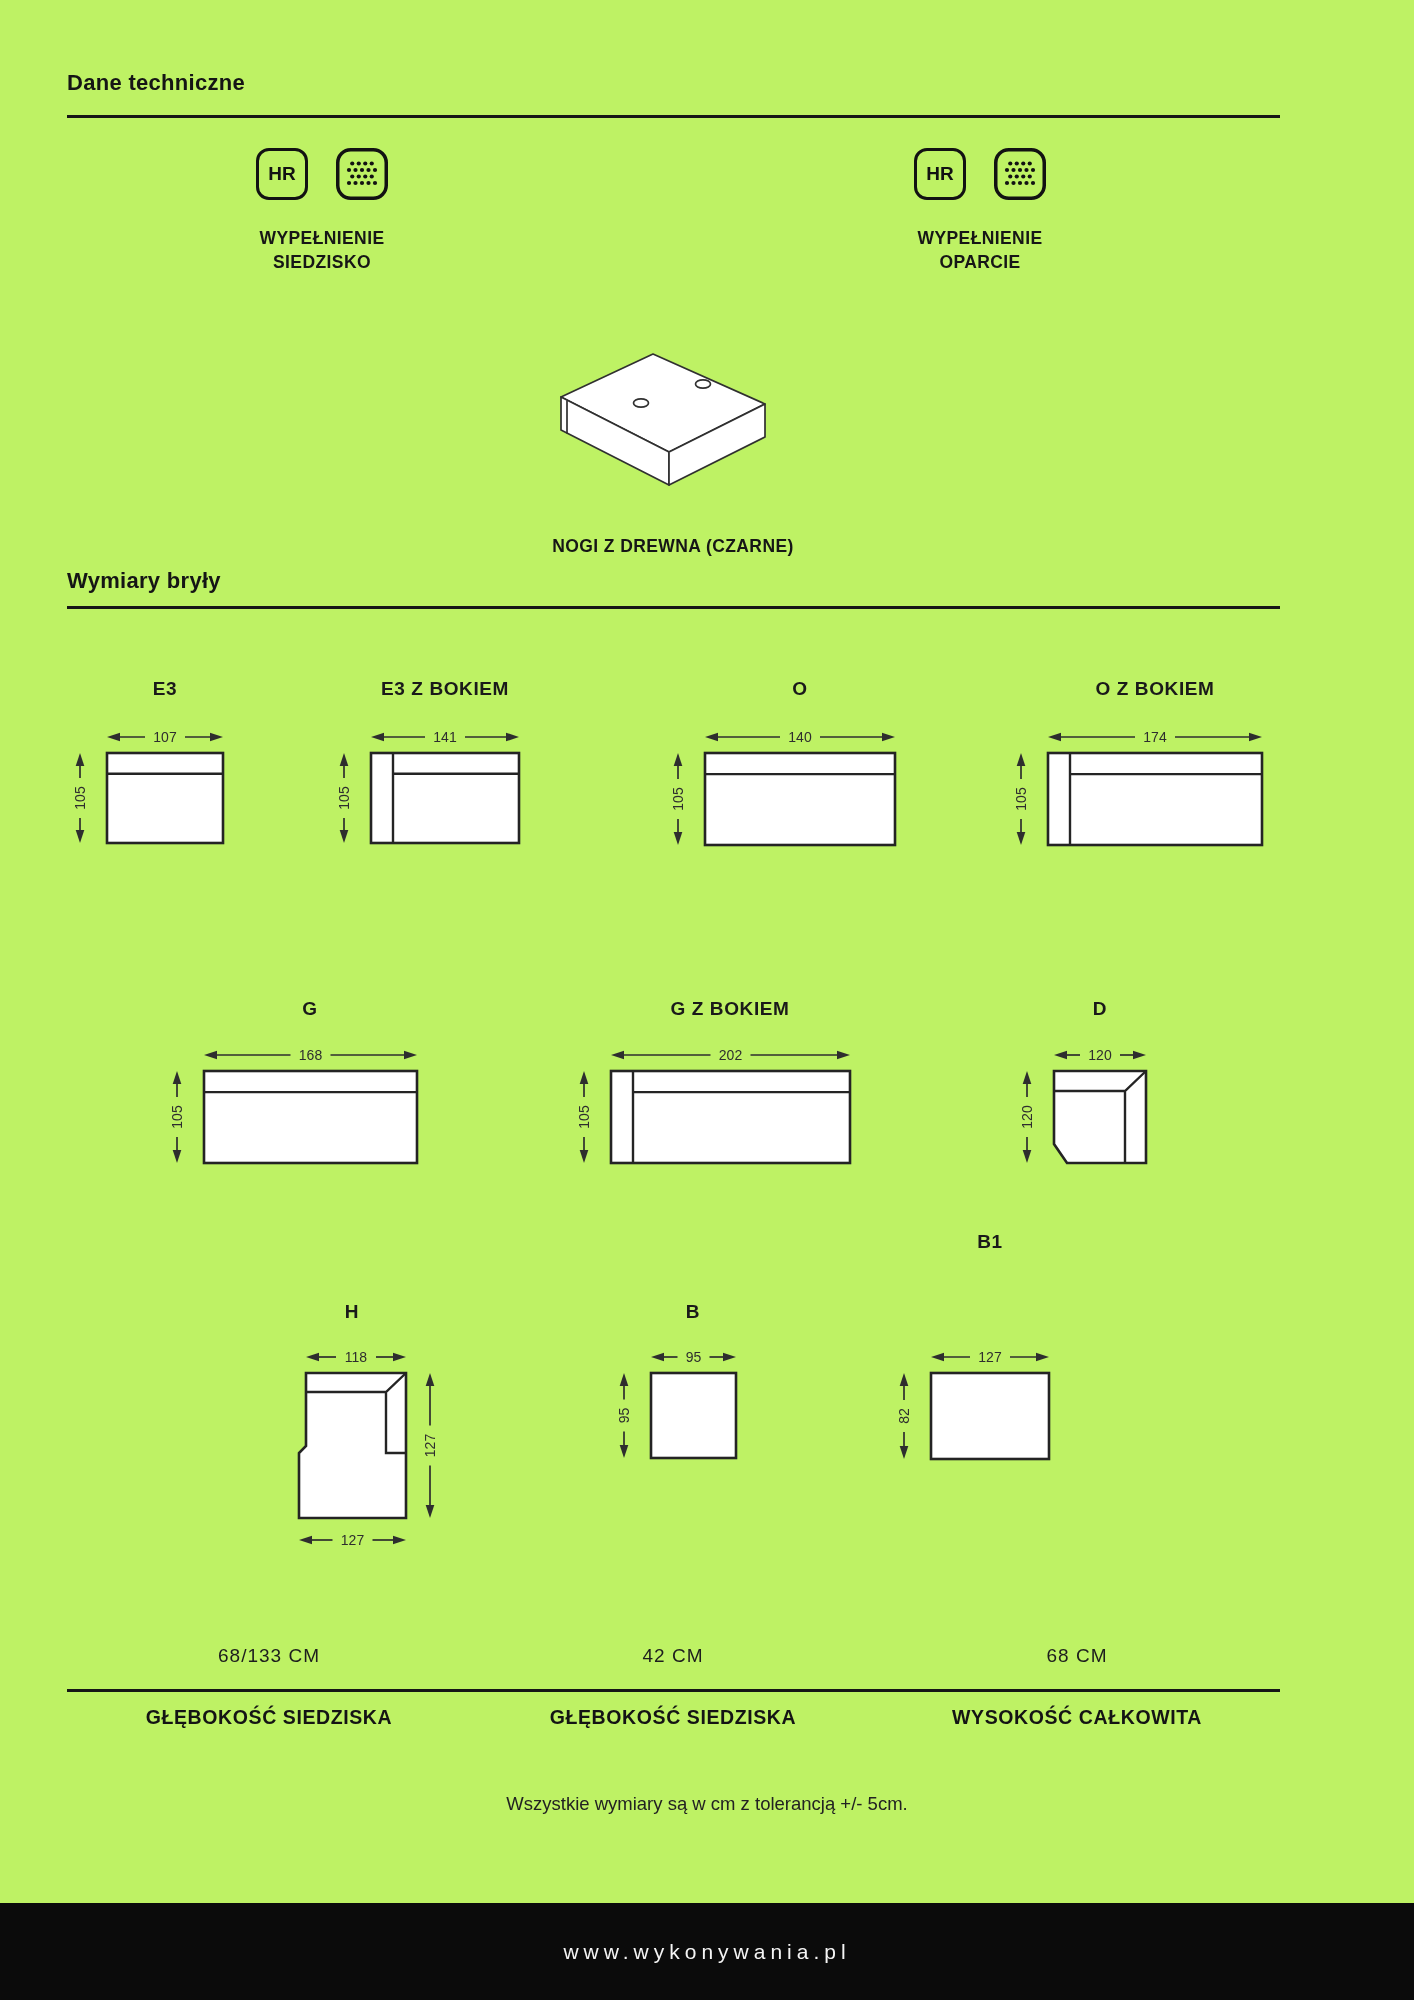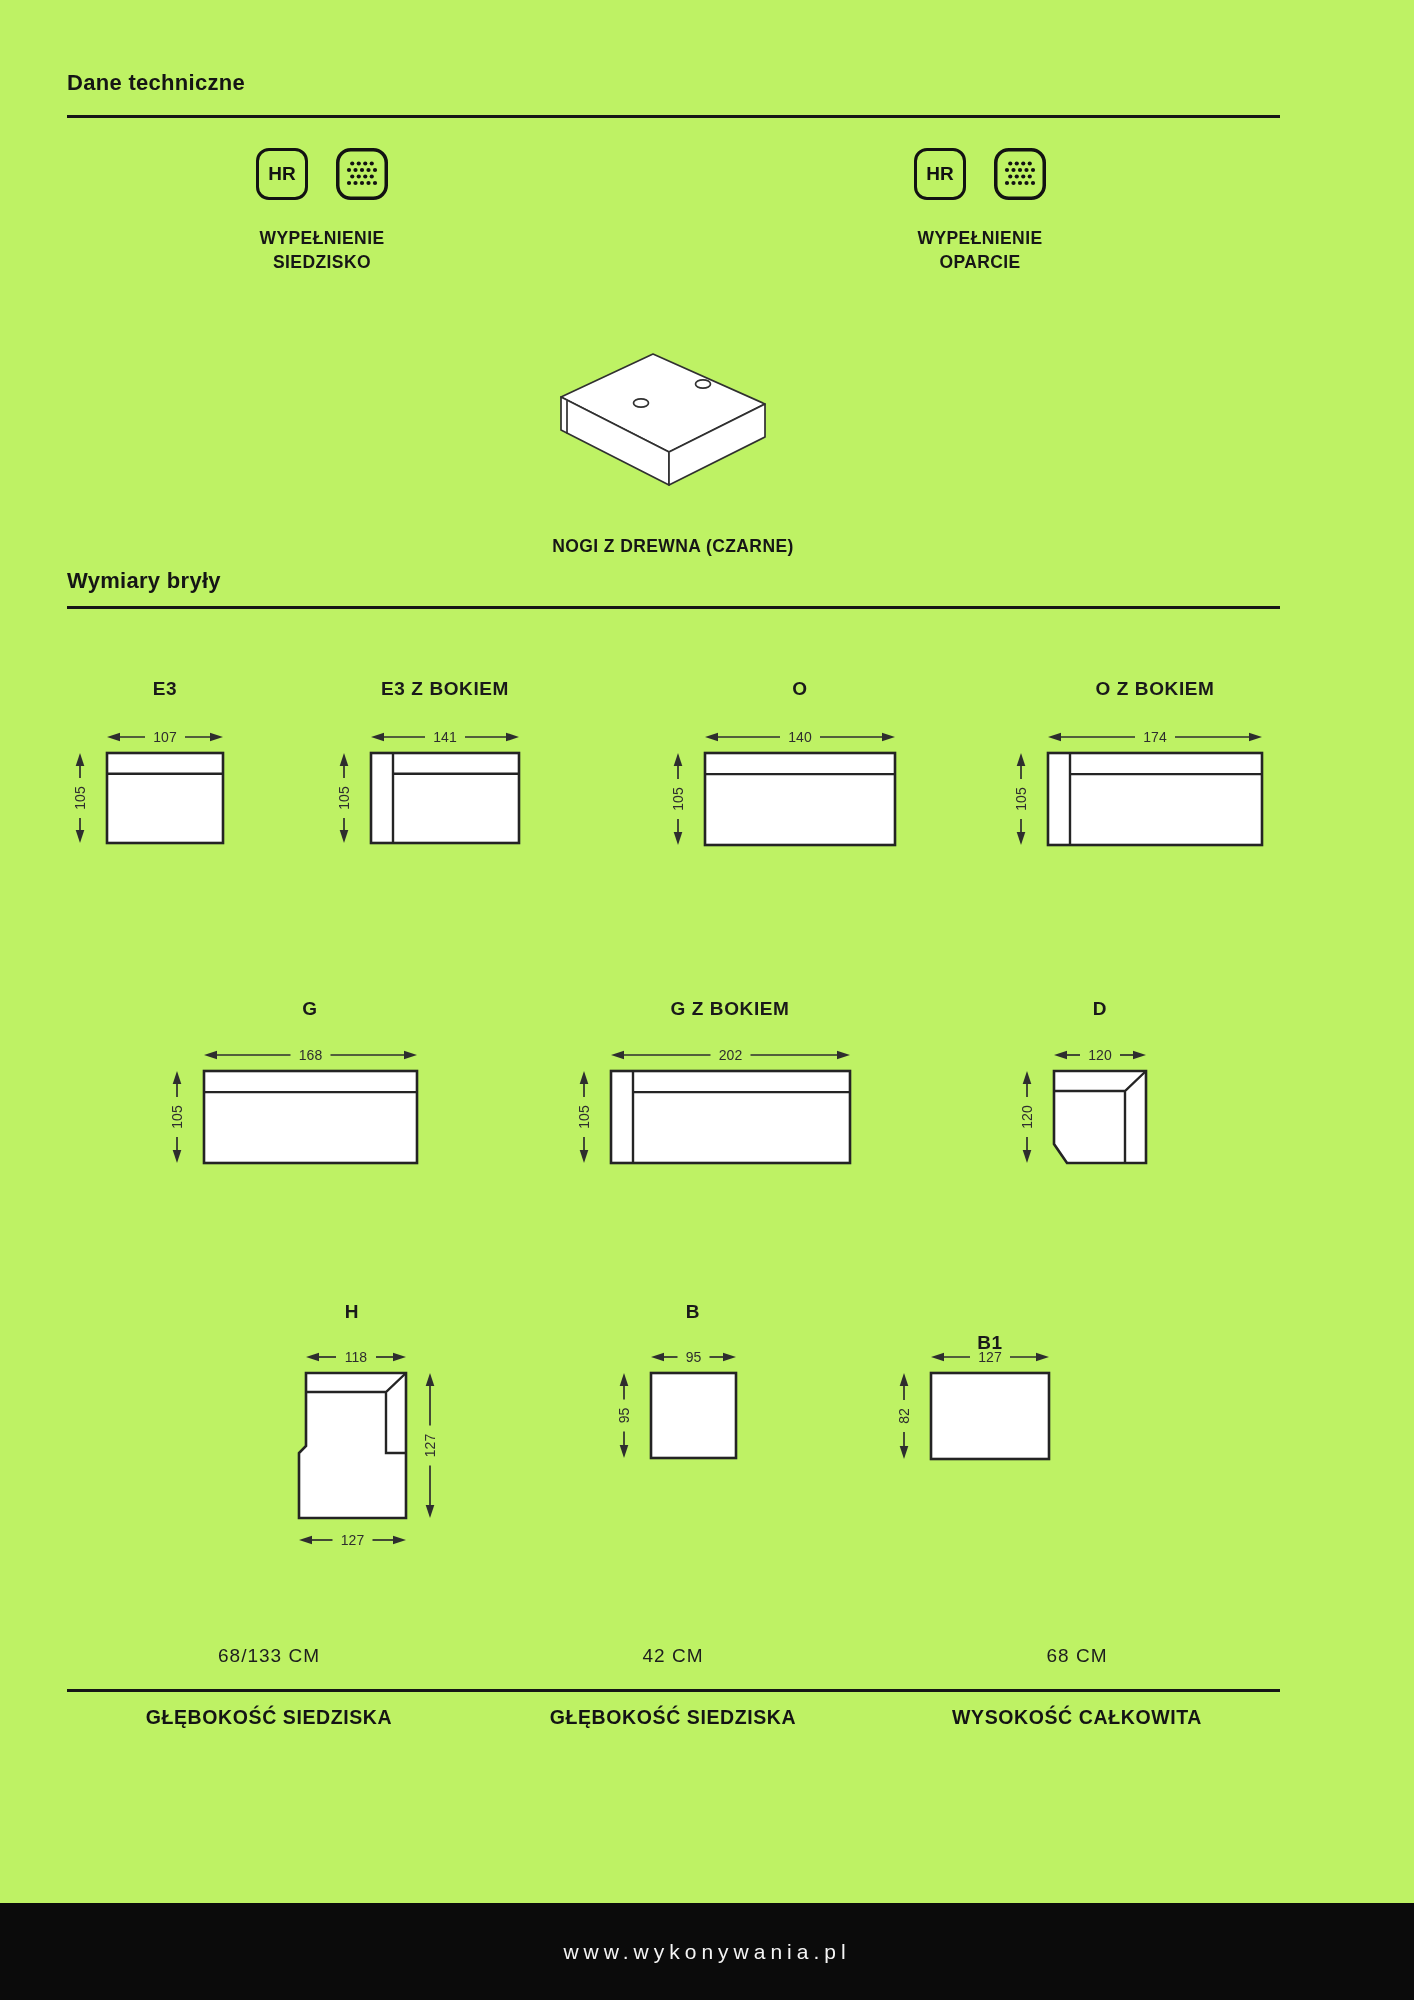--- a/index.html
+++ b/index.html
@@ -295,21 +295,21 @@
           <polygon class="dimhead" points="44,10 57,5.7 57,14.3"></polygon>
           <polygon class="dimhead" points="129,10 116,5.7 116,14.3"></polygon>
           <text class="dimtext" x="86.5" y="15" text-anchor="middle">95</text>
           <line class="dim" x1="17" y1="29" x2="17" y2="52.5"></line>
           <line class="dim" x1="17" y1="84.5" x2="17" y2="108"></line>
           <polygon class="dimhead" points="17,26 12.7,39 21.3,39"></polygon>
           <polygon class="dimhead" points="17,111 12.7,98 21.3,98"></polygon>
           <text class="dimtext" x="17" y="73.5" text-anchor="middle" transform="rotate(-90 17 68.5)">95</text>
           <rect class="shape" x="44" y="26" width="85" height="85"></rect>
         </svg></div>
-      <div class="dlabel" style="left: 840px; top: 1332px;">B1</div>
+      <div class="dlabel" style="left: 840px; top: 1231px;">B1</div>
       <div class="abs" style="left: 887px; top: 1347px;"><svg width="168" height="118" viewBox="0 0 168 118">
           <line class="dim" x1="47" y1="10" x2="83" y2="10"></line>
           <line class="dim" x1="123" y1="10" x2="159" y2="10"></line>
           <polygon class="dimhead" points="44,10 57,5.7 57,14.3"></polygon>
           <polygon class="dimhead" points="162,10 149,5.7 149,14.3"></polygon>
           <text class="dimtext" x="103" y="15" text-anchor="middle">127</text>
           <line class="dim" x1="17" y1="29" x2="17" y2="53"></line>
           <line class="dim" x1="17" y1="85" x2="17" y2="109"></line>
           <polygon class="dimhead" points="17,26 12.7,39 21.3,39"></polygon>
           <polygon class="dimhead" points="17,112 12.7,99 21.3,99"></polygon>
@@ -326,19 +326,20 @@
   <div class="stat-col" style="left:471px;">
     <div class="stat-value abs" style="top:1645px; width:404px;">42 CM</div>
     <div class="stat-label abs" style="top:1706px; width:404px;">GŁĘBOKOŚĆ SIEDZISKA</div>
   </div>
   <div class="stat-col" style="left:875px;">
     <div class="stat-value abs" style="top:1645px; width:404px;">68 CM</div>
     <div class="stat-label abs" style="top:1706px; width:404px;">WYSOKOŚĆ CAŁKOWITA</div>
   </div>
 
   <div class="disclaimer">
+    <div>Wszystkie wymiary są w cm z tolerancją +/- 5cm.</div>
   </div>
 
   <div class="footer">
     <a href="#">www.wykonywania.pl</a>
   </div>
 
 </div>
 
 </body></html>

